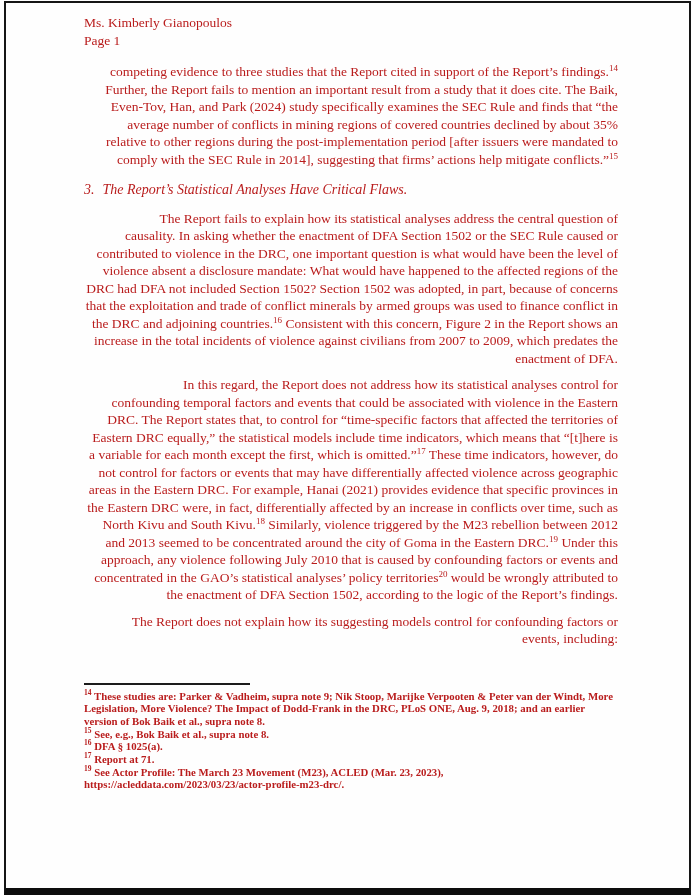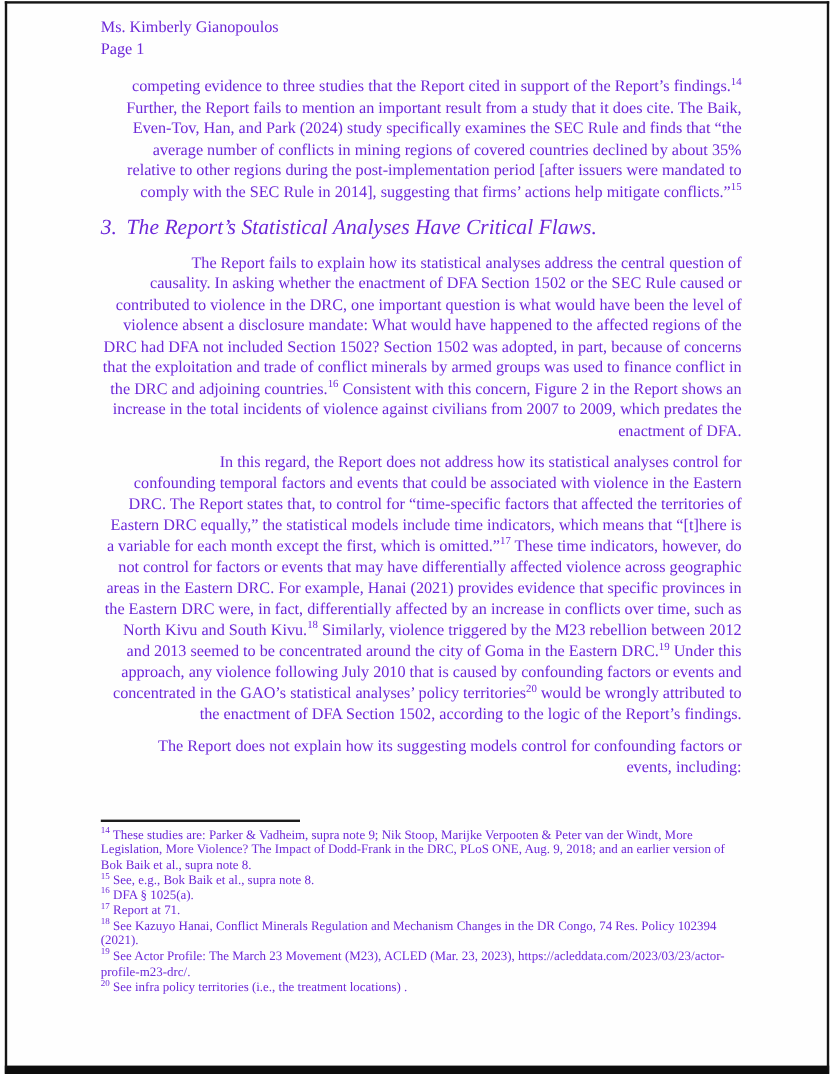--- a/index.html
+++ b/index.html
@@ -7,21 +7,21 @@
     padding: 0;
     background: #ffffff;
   }
   .page {
     position: relative;
     width: 692px;
     height: 895px;
     background: #fefefe;
     overflow: hidden;
     font-family: "Liberation Serif", "DejaVu Serif", serif;
-    color: #6d28d9;
+    color: #b91c1c;
   }
   .page-frame {
     position: absolute;
     left: 4px;
     top: 1px;
     right: 1px;
     bottom: 0;
     border-left: 2px solid #151515;
     border-top: 2px solid #151515;
     border-right: 2px solid #151515;
@@ -47,38 +47,39 @@
   }
   .para.indent {
     text-indent: 37px;
   }
   .para sup, .heading sup {
     font-size: 9px;
     line-height: 0;
     vertical-align: super;
   }
   .heading {
-    font-size: 18px;
+    font-size: 14px;
     line-height: 17.5px;
     font-style: italic;
     margin: 13px 0 11px 0;
   }
   .heading-number {
     display: inline-block;
     margin-right: 8px;
   }
   .footnote-separator {
     width: 166px;
     border: none;
     border-top: 2px solid #1c1c1c;
     margin: 35px 0 5px 0;
   }
   .footnotes {
     font-size: 10.8px;
     line-height: 12.7px;
+    font-weight: bold;
   }
   .footnote {
     margin: 0;
   }
   .footnote sup {
     font-size: 7.5px;
     line-height: 0;
     vertical-align: super;
   }
 </style>
@@ -109,21 +110,19 @@
     <div class="footnotes">
 
         <div class="footnote"><sup>14</sup><span> </span><span>These studies are: Parker &amp; Vadheim, supra note 9; Nik Stoop, Marijke Verpooten &amp; Peter van der Windt, More Legislation, More Violence? The Impact of Dodd-Frank in the DRC, PLoS ONE, Aug. 9, 2018; and an earlier version of Bok Baik et al., supra note 8.</span></div>
 
         <div class="footnote"><sup>15</sup><span> </span><span>See, e.g., Bok Baik et al., supra note 8.</span></div>
 
         <div class="footnote"><sup>16</sup><span> </span><span>DFA § 1025(a).</span></div>
 
         <div class="footnote"><sup>17</sup><span> </span><span>Report at 71.</span></div>
 
-        <div class="footnote"><sup>18</sup><span> </span><span>See Kazuyo Hanai, Conflict Minerals Regulation and Mechanism Changes in the DR Congo, 74 Res. Policy 102394 (2021).</span></div>
 
         <div class="footnote"><sup>19</sup><span> </span><span>See Actor Profile: The March 23 Movement (M23), ACLED (Mar. 23, 2023), https://acleddata.com/2023/03/23/actor-profile-m23-drc/.</span></div>
 
-        <div class="footnote"><sup>20</sup><span> </span><span>See infra policy territories (i.e., the treatment locations) .</span></div>
       </div>
 
   </div>
 </div>
 
 </body></html>

